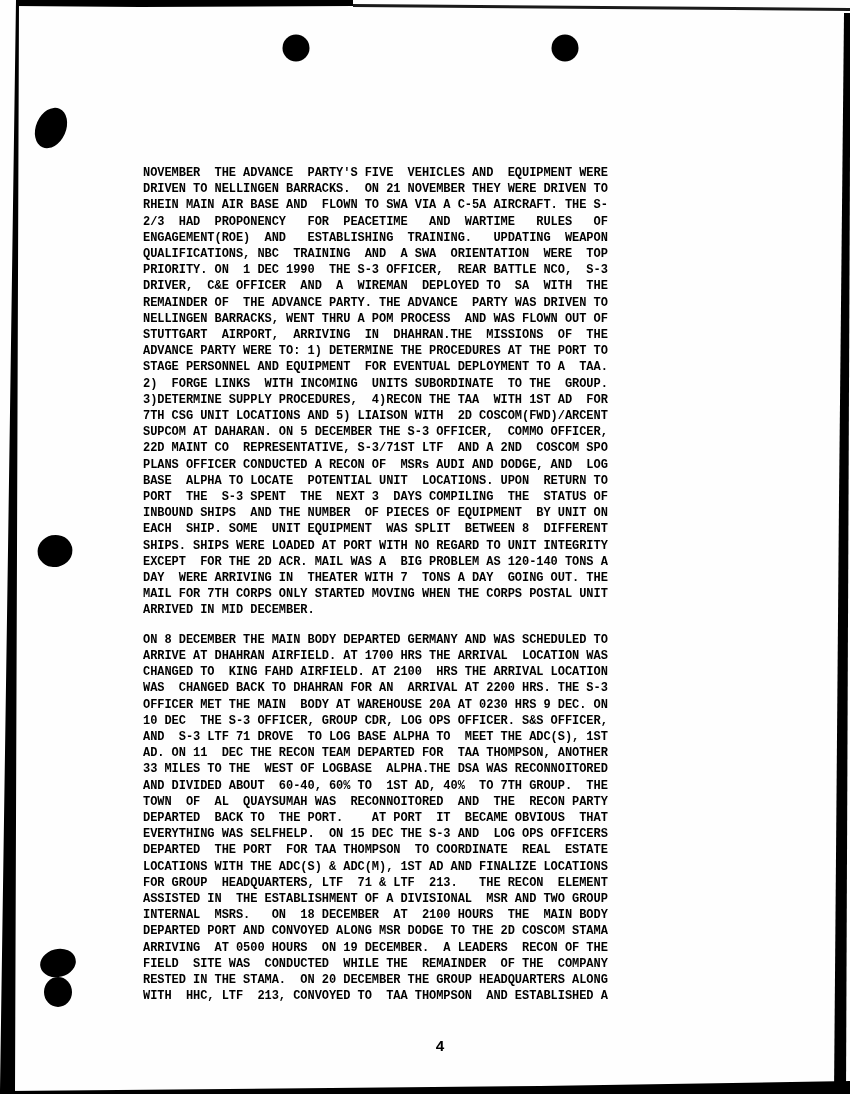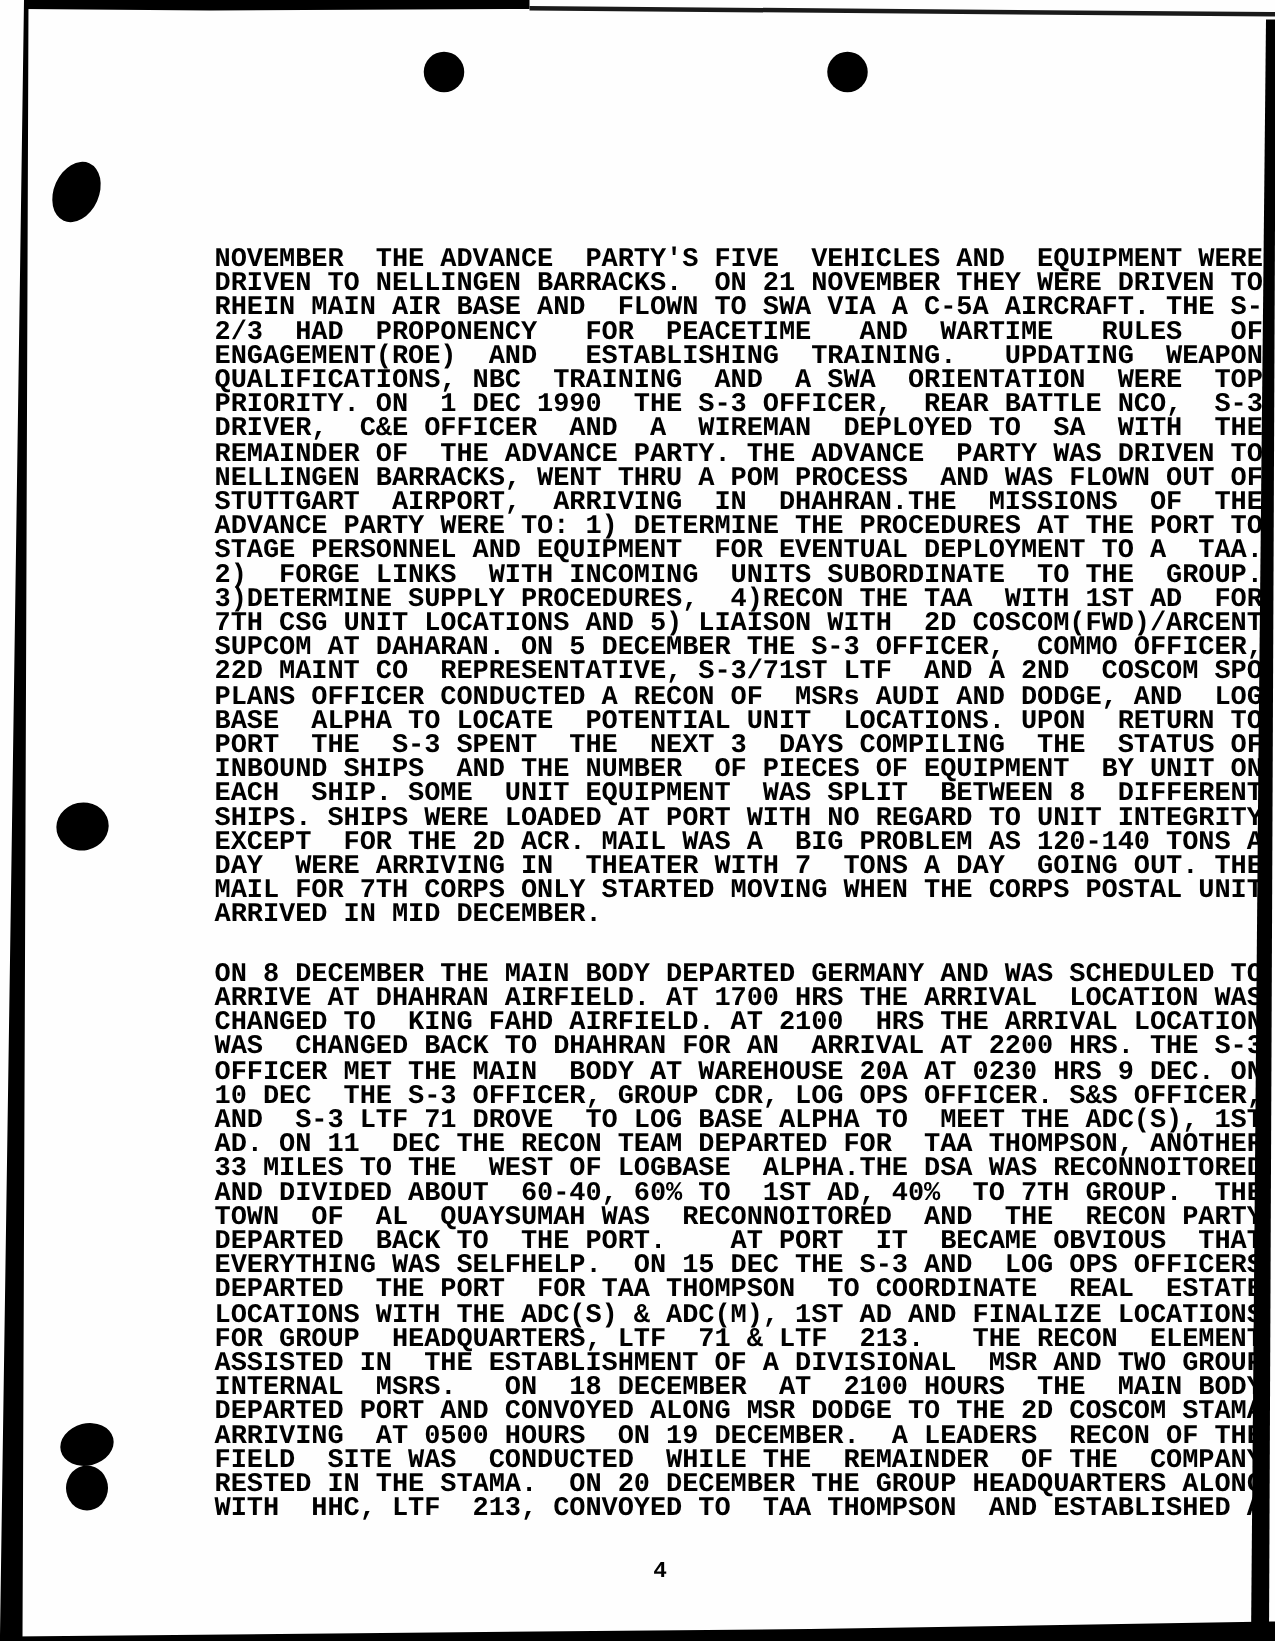--- a/index.html
+++ b/index.html
@@ -20,28 +20,28 @@
   }
   .text-col {
     position: absolute;
     left: 143px;
     top: 165px;
     width: 596px;
   }
   .text-col pre {
     margin: 0;
     font-family: "Liberation Mono", "DejaVu Sans Mono", monospace;
-    font-size: 18px;
+    font-size: 12px;
     line-height: 16.2px;
     font-weight: 700;
     letter-spacing: -0.05px;
     color: var(--ink, #000);
     white-space: pre;
   }
-  .text-col pre.para2 { margin-top: 23px; }
+  .text-col pre.para2 { margin-top: 13px; }
   .page-footer {
     position: absolute;
     left: 143px;
     top: 1039px;
     width: 594px;
     text-align: center;
     font-family: "Liberation Mono", "DejaVu Sans Mono", monospace;
     font-size: 15.2px;
     line-height: 16.2px;
     font-weight: 700;

